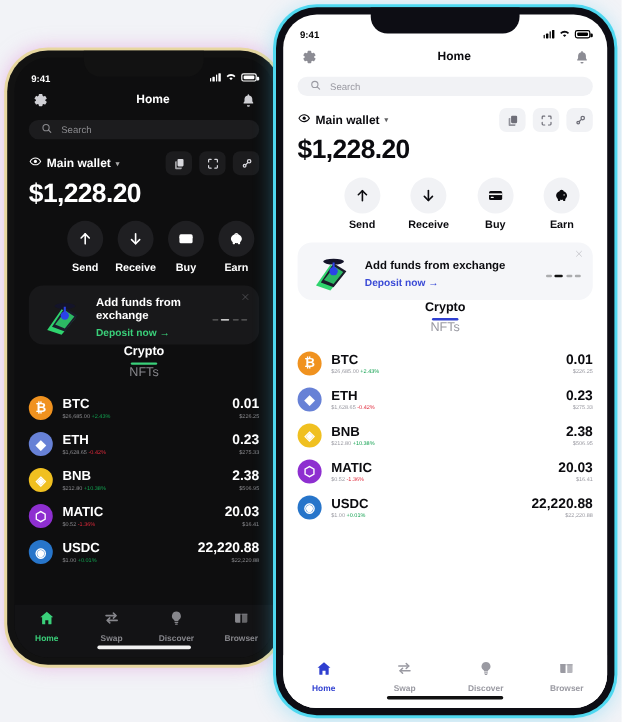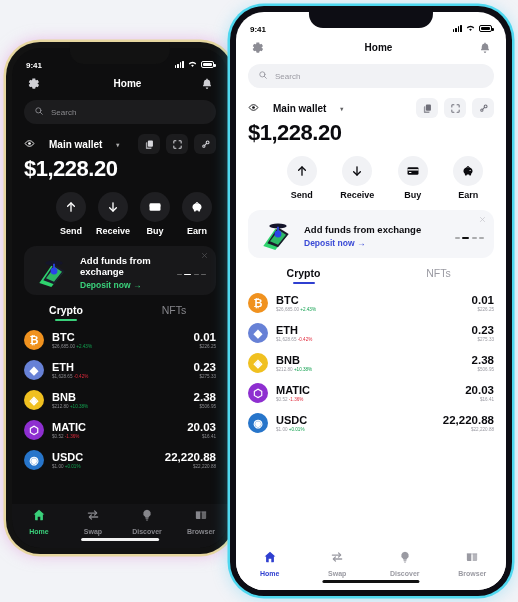--- a/index.html
+++ b/index.html
@@ -104,34 +104,34 @@
     display: flex; align-items: center;
     justify-content: space-between;
     padding: 6px 14px 4px;
   }
   .apphdr .title { font-size: 10px; font-weight: bold; margin-left: 14px; }
   .ico { display: inline-flex; align-items: center; justify-content: center; }
 
   
   .searchbar {
     margin: 5px 12px 0;
-    height: 24px;
+    height: 16px;
     border-radius: 13px;
     display: flex; align-items: center;
     padding: 0 10px; gap: 7px;
     font-size: 8px;
   }
 
   
   .walletrow {
     display: flex; align-items: center;
     justify-content: space-between;
     padding: 10px 12px 0;
   }
-  .wl { display: flex; align-items: center; gap: 14px; font-size: 10px; font-weight: bold; }
+  .wl { display: flex; align-items: center; gap: 4px; font-size: 10px; font-weight: bold; }
   .caret { font-size: 6px; opacity: .65; }
   .wbtns { display: flex; gap: 6px; }
   .wbtn {
     width: 22px; height: 20px;
     border-radius: 6px;
     display: flex; align-items: center; justify-content: center;
   }
   .balance {
     padding: 2px 12px 0;
     font-size: 22px; font-weight: bold;
@@ -163,21 +163,21 @@
   .promo-art { width: 40px; height: 34px; flex: 0 0 40px; }
   .promo-txt { flex: 1; }
   .promo-title { font-size: 9.5px; font-weight: bold; }
   .promo-link { font-size: 8.5px; font-weight: bold; margin-top: 3px; }
   .promo-x { position: absolute; top: 5px; right: 7px; font-size: 9px; opacity: .5; }
   .dots { display: flex; justify-content: center; gap: 2.5px; margin-top: 4px; }
   .dots i { width: 5px; height: 1.6px; border-radius: 1px; display: block; opacity: .32; }
   .dots i.on { opacity: 1; width: 7px; }
 
   
-  .tabs { display: flex; margin-top: 9px; }
+  .tabs { display: flex; margin-top: 0; flex-direction: column; }
   .tab { flex: 1; text-align: center; font-size: 10.5px; padding-bottom: 5px; position: relative; }
   .tab.on { font-weight: bold; }
   .tab.on::after {
     content: ""; position: absolute;
     bottom: 0; left: 50%; transform: translateX(-50%);
     width: 22px; height: 2.5px; border-radius: 2px;
   }
 
   
   .coins { padding: 4px 12px 0; }

